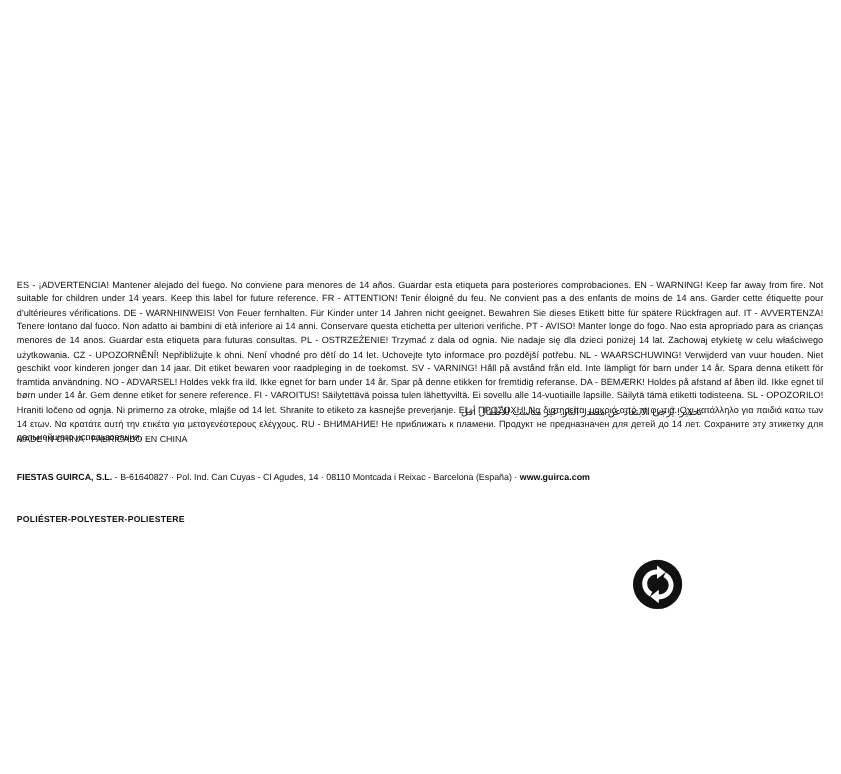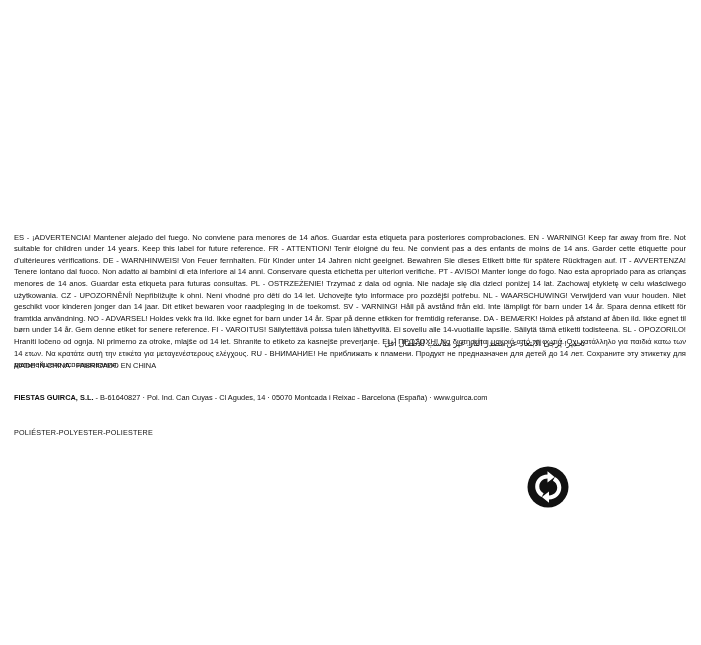--- a/index.html
+++ b/index.html
@@ -63,28 +63,28 @@
     top: 392px;
     font-size: 7.4px;
     line-height: 11px;
     color: #0f0f0f;
     white-space: nowrap;
   }
   .company b {
     font-weight: 700;
   }
   .company .web {
-    font-weight: 400;
+    font-weight: 700;
   }
   .material {
     position: absolute;
     left: 14px;
     top: 428px;
     font-size: 7.2px;
-    font-weight: 400;
+    font-weight: 700;
     letter-spacing: 0.2px;
     color: #0f0f0f;
   }
   .recycle-mark {
     position: absolute;
     right: 18px;
     top: 466px;
     width: 42px;
     height: 42px;
   }
@@ -100,21 +100,21 @@
   <p class="warning-block">ES - ¡ADVERTENCIA! Mantener alejado del fuego. No conviene para menores de 14 años. Guardar esta etiqueta para posteriores comprobaciones. EN - WARNING! Keep far away from fire. Not suitable for children under 14 years. Keep this label for future reference. FR - ATTENTION! Tenir éloigné du feu. Ne convient pas a des enfants de moins de 14 ans. Garder cette étiquette pour d'ultérieures vérifications. DE - WARNHINWEIS! Von Feuer fernhalten. Für Kinder unter 14 Jahren nicht geeignet. Bewahren Sie dieses Etikett bitte für spätere Rückfragen auf. IT - AVVERTENZA! Tenere lontano dal fuoco. Non adatto ai bambini di età inferiore ai 14 anni. Conservare questa etichetta per ulteriori verifiche. PT - AVISO! Manter longe do fogo. Nao esta apropriado para as crianças menores de 14 anos. Guardar esta etiqueta para futuras consultas. PL - OSTRZEŻENIE! Trzymać z dala od ognia. Nie nadaje się dla dzieci poniżej 14 lat. Zachowaj etykietę w celu właściwego użytkowania. CZ - UPOZORNĚNÍ! Nepřibližujte k ohni. Není vhodné pro dětí do 14 let. Uchovejte tyto informace pro pozdější potřebu. NL - WAARSCHUWING! Verwijderd van vuur houden. Niet geschikt voor kinderen jonger dan 14 jaar. Dit etiket bewaren voor raadpleging in de toekomst. SV - VARNING! Håll på avstånd från eld. Inte lämpligt för barn under 14 år. Spara denna etikett för framtida användning. NO - ADVARSEL! Holdes vekk fra ild. Ikke egnet for barn under 14 år. Spar på denne etikken for fremtidig referanse. DA - BEMÆRK! Holdes på afstand af åben ild. Ikke egnet til børn under 14 år. Gem denne etiket for senere reference. FI - VAROITUS! Säilytettävä poissa tulen lähettyviltä. Ei sovellu alle 14-vuotiaille lapsille. Säilytä tämä etiketti todisteena. SL - OPOZORILO! Hraniti ločeno od ognja. Ni primerno za otroke, mlajše od 14 let. Shranite to etiketo za kasnejše preverjanje. EL - ΠΡΟΣΟΧΗ! Να διατηρείται μακριά από τη φωτιά. Οχι κατάλληλο για παιδιά κατω των 14 ετων. Να κρατάτε αυτή την ετικέτα για μεταγενέστερους ελέγχους. RU - ВНИМАНИЕ! Не приближать к пламени. Продукт не предназначен для детей до 14 лет. Сохраните эту этикетку для дальнейшего использования.</p>
 
   <div class="rtl-block">
     <span class="rtl-line">تحذير! يُرجى الابتعاد عن مصدر النار. غير مناسب للأطفال أقل</span>
   </div>
 
   <div class="made-in">MADE IN CHINA - FABRICADO EN CHINA</div>
 
   <div class="company">
     <b>FIESTAS GUIRCA, S.L.</b>
-    <span>- B-61640827 · Pol. Ind. Can Cuyas - Cl Agudes, 14 · 05070 Montcada i Reixac - Barcelona (España) ·</span>
+    <span>- B-61640827 · Pol. Ind. Can Cuyas - Cl Agudes, 14 · 08110 Montcada i Reixac - Barcelona (España) ·</span>
     <span class="web">www.guirca.com</span>
   </div>
 
   <div class="material">POLIÉSTER-POLYESTER-POLIESTERE</div>
 
   <div class="recycle-mark">
     <svg width="42" height="42" viewBox="0 0 42 42" xmlns="http://www.w3.org/2000/svg">
       <circle cx="21" cy="21" r="20.5" fill="#111111"></circle>
       <path d="M20.5 8.5 C13.6 8.5 8.2 13.6 8.2 20.4 C8.2 25.0 10.8 29.0 14.7 31.0 L16.6 27.2 C14.0 25.9 12.3 23.4 12.3 20.4 C12.3 15.9 16.0 12.5 20.5 12.5 L20.5 16.6 L27.6 10.9 L20.5 5.2 Z" fill="#ffffff"></path>
       <path d="M22.0 33.5 C28.9 33.5 34.3 28.4 34.3 21.6 C34.3 17.0 31.7 13.0 27.8 11.0 L25.9 14.8 C28.5 16.1 30.2 18.6 30.2 21.6 C30.2 26.1 26.5 29.5 22.0 29.5 L22.0 25.4 L14.9 31.1 L22.0 36.8 Z" fill="#ffffff"></path>

